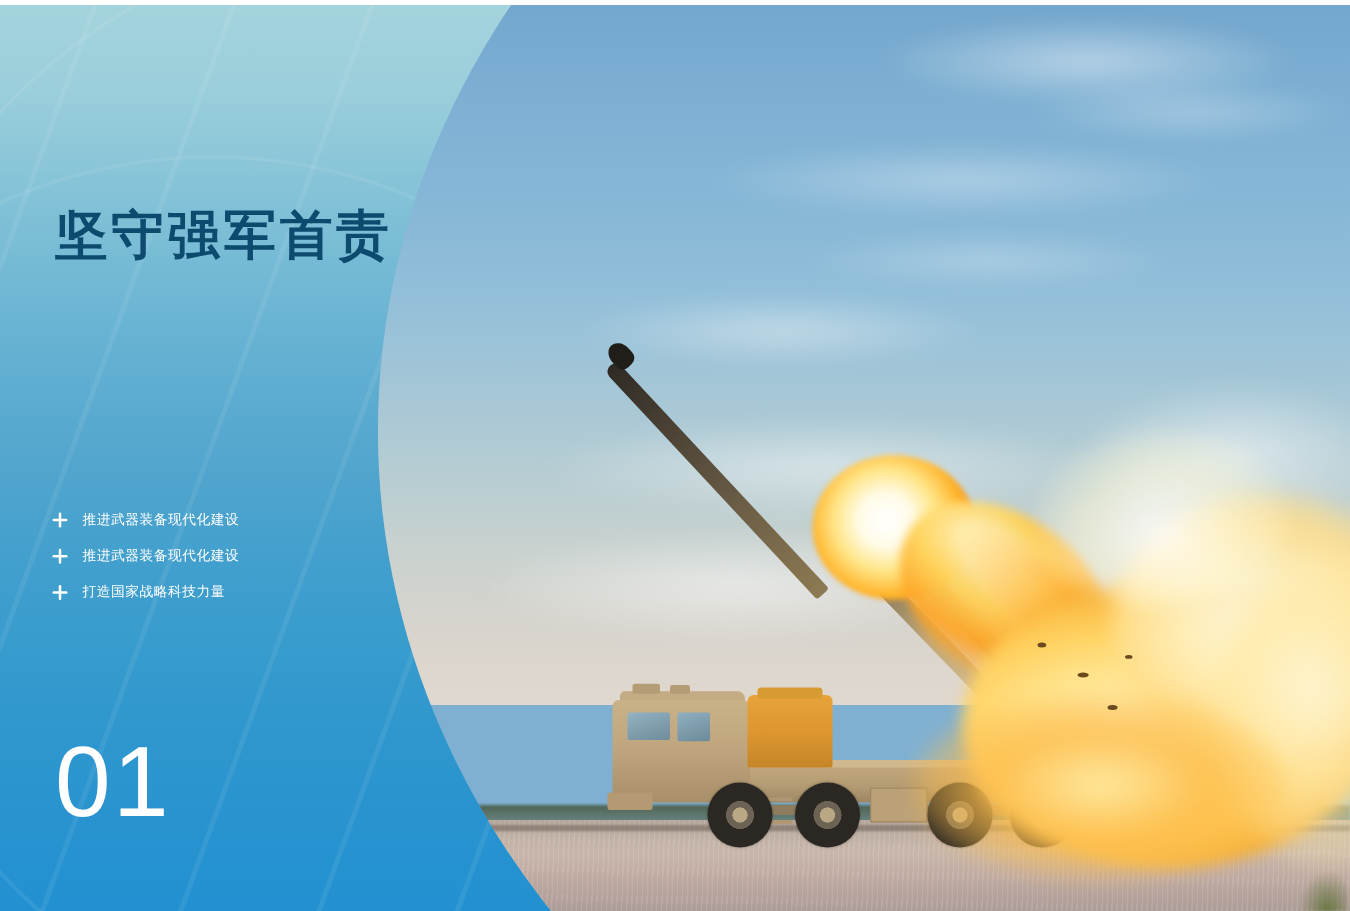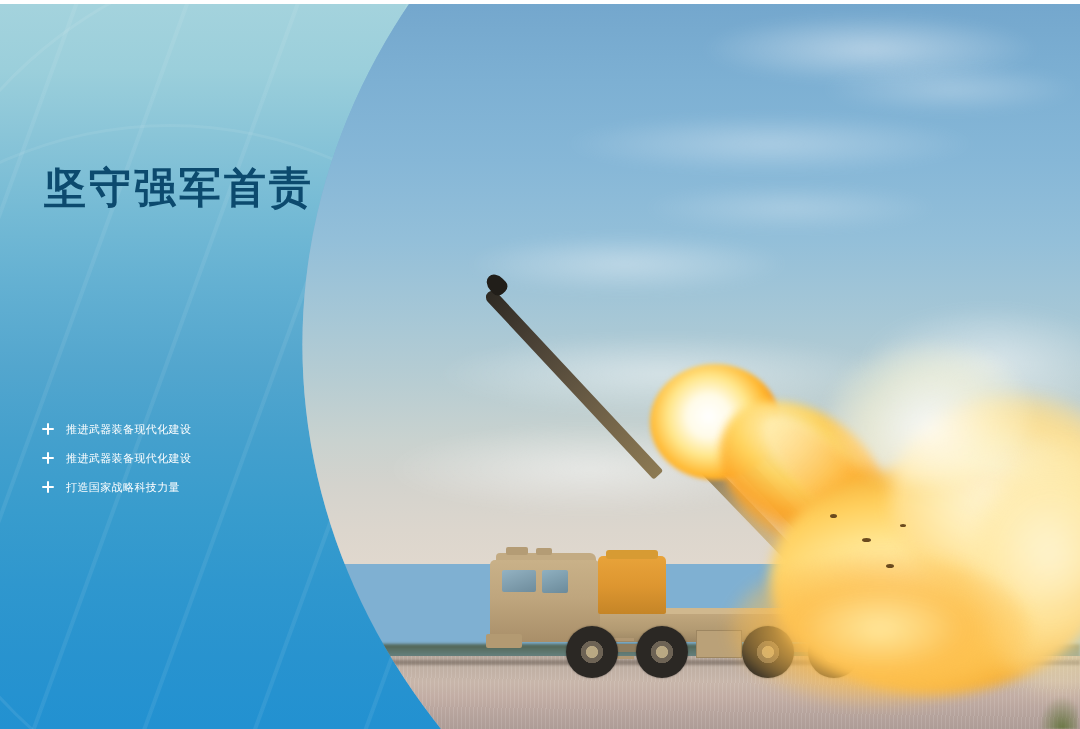--- a/index.html
+++ b/index.html
@@ -296,21 +296,21 @@
   .title1 { position:absolute; left:44px; top:132px; font-size:42px; color:#0c4a6e;margin-top:32px; }
   .title2 { position:absolute; left:44px; top:186px; font-size:42px; color:#ffffff; }
 
   .paragraph {
     position:absolute; left:42px; top:246px; width:256px;
     font-size:11px; line-height:2.02; color:#f2fbff;
     text-align:justify; letter-spacing:.2px;
   }
 
   .bullets { position:absolute; left:40px; top:408px; width:300px; }
-  .bullet { position:relative; height:29px; display:flex; align-items:flex-end; }
+  .bullet { position:relative; height:29px; display:flex; align-items:flex-start; }
   .bullet-mark {
     position:relative; width:16px; height:16px; margin-right:10px; flex:none;
   }
   .bullet-mark::before, .bullet-mark::after {
     content:""; position:absolute; background:#ffffff; border-radius:1px;
   }
   .bullet-mark::before { left:7px; top:2px; width:1.6px; height:12px; }
   .bullet-mark::after  { left:2px; top:7.2px; width:12px; height:1.6px; }
   .bullet-text { font-size:11px; color:#ffffff; letter-spacing:.4px; }
 
@@ -419,15 +419,16 @@
       <div class="bullet">
         <span class="bullet-mark"></span>
         <span class="bullet-text">推进武器装备现代化建设</span>
       </div>
       <div class="bullet">
         <span class="bullet-mark"></span>
         <span class="bullet-text">打造国家战略科技力量</span>
       </div>
     </div>
 
+    <div class="bignum">01</div>
   </div>
 
 </div>
 
 </body></html>

